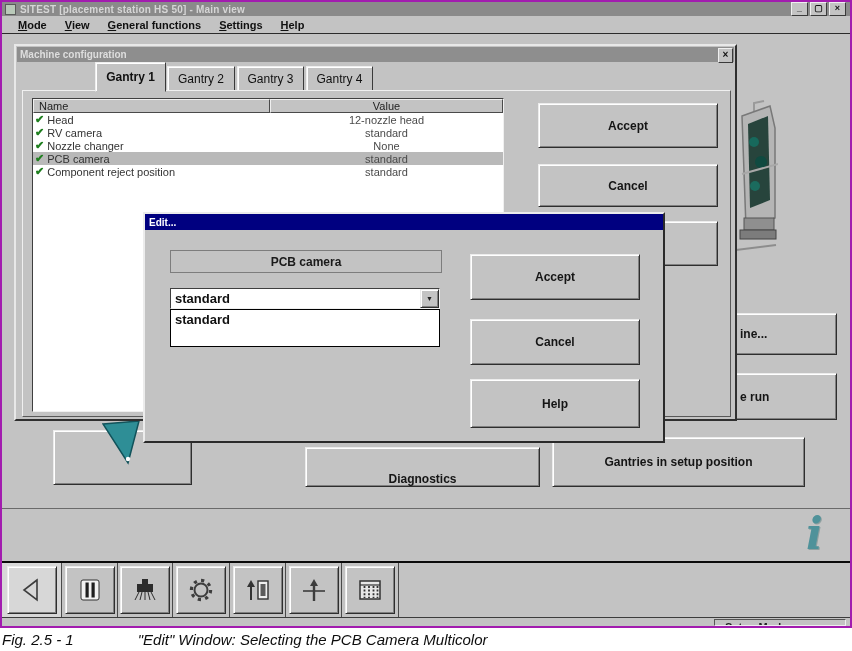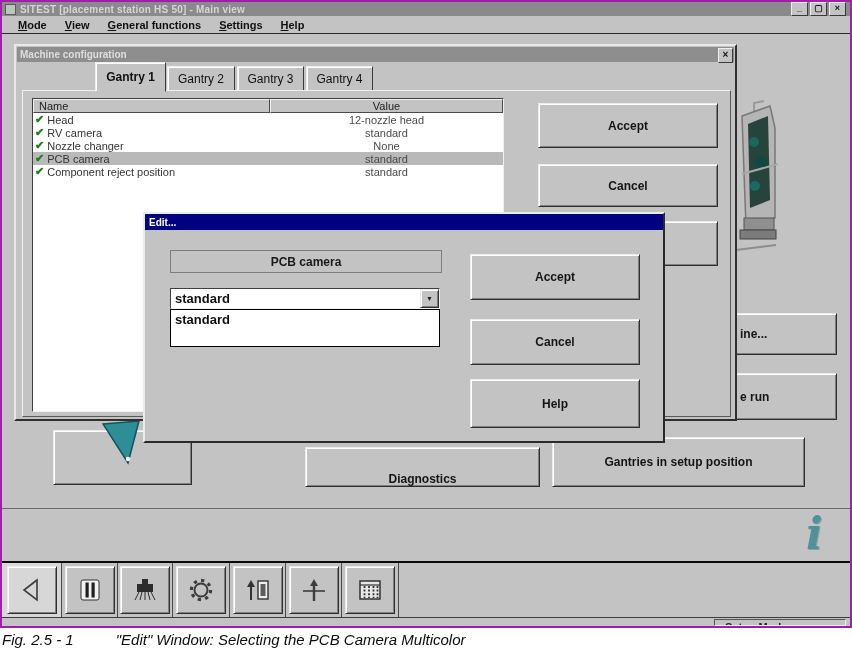--- a/index.html
+++ b/index.html
@@ -75,21 +75,21 @@
            border-bottom:1px solid #3c3c3c;display:flex;box-sizing:border-box;}
   .tb-cell{height:100%;border-right:1px solid #4a4a4a;display:flex;align-items:center;justify-content:center;box-sizing:border-box;}
   .tb-btn{width:50px;height:48px;}
   .tb-cell.first{background:#d7d7d7;}
   .tb-cell.first .tb-btn{background:#d7d7d7;}
   .statusbar{left:0;top:616px;width:848px;height:8px;background:#c3c3c3;}
   .status-cell{left:712px;top:617px;width:132px;height:7px;overflow:hidden;background:#c3c3c3;
                border:1px solid;border-color:#555 #eee #eee #555;box-sizing:border-box;}
   .status-cell span{display:block;font-size:11px;line-height:13px;margin-top:1px;padding-left:10px;color:#222;font-weight:bold;}
   
-  .caption{left:0;top:628px;width:852px;height:23px;background:#fff;display:flex;align-items:center;gap:42px;}
+  .caption{left:0;top:628px;width:852px;height:23px;background:#fff;display:flex;align-items:center;gap:64px;}
   .caption span{font-style:italic;font-size:15px;color:#0d0d0d;}
   .caption .fig{padding-left:2px;}
 </style>
 </head>
 <body>
 
 <div class="abs app">
 
   <div class="abs titlebar">
     <div class="t-icon"></div>

